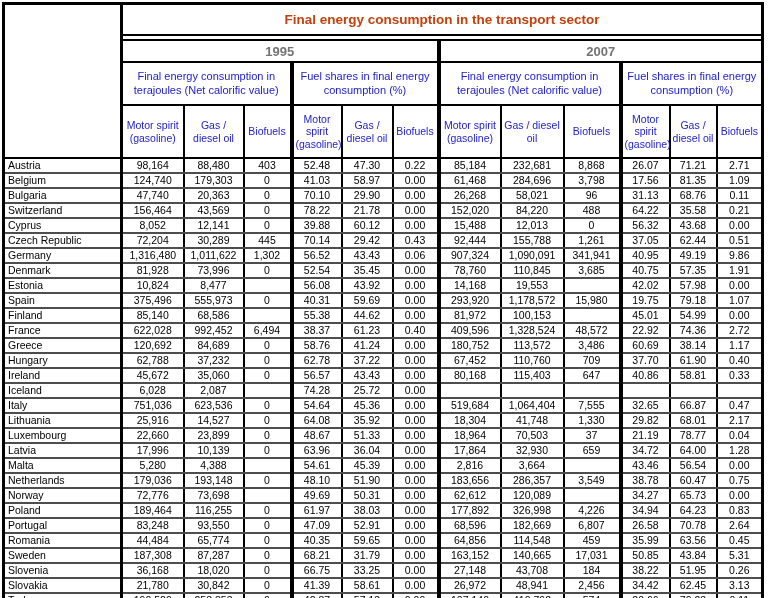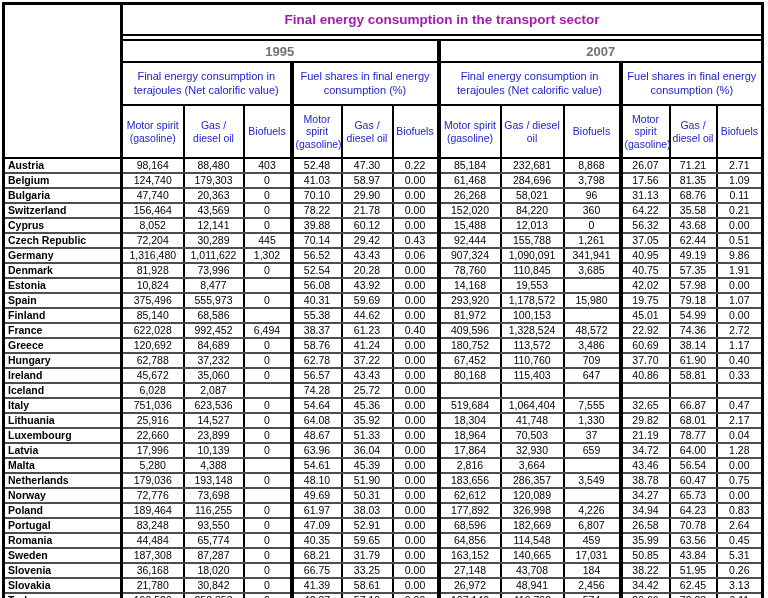--- a/index.html
+++ b/index.html
@@ -23,21 +23,21 @@
 
   
   thead th, thead td {
     border: 2px solid #000;
     background: #fff;
     padding: 0 2px;
     vertical-align: middle;
     text-align: center;
   }
   th.corner { border-right: 3px solid #000; }
-  th.title  { font-size: 13.5px; font-weight: bold; height: 29px; color:#a21caf; }
+  th.title  { font-size: 13.5px; font-weight: bold; height: 29px; color:#c2410c; }
   td.gap    { height: 3px; padding: 0; }
   th.year   { font-size: 13px; font-weight: bold; height: 20px; color:#737373; }
   th.sub    { font-size: 11px; font-weight: normal; color: #2222CC; height: 41px; line-height: 1.25; }
   th.colh   { font-size: 10.5px; font-weight: normal; color: #2222CC; height: 51px; line-height: 1.2; }
 
   
   .thickL { border-left: 4px solid #000 !important; }
   .cstart { border-left: 3px solid #000 !important; }
 
   
@@ -48,21 +48,21 @@
     border-bottom: 2px solid #4d4d4d;
     height: 13px;
     padding: 0;
     font-size: 10.5px;
     line-height: 1;
     white-space: nowrap;
     overflow: hidden;
   }
   tbody th.country {
     text-align: left;
-    font-weight: bold;
+    font-weight: normal;
     padding-left: 3px;
     color: #000;
   }
   tbody td { text-align: center; color: #000; }
 </style>
 </head>
 <body>
 
 <div class="page">
   <table>
@@ -163,21 +163,21 @@
         <tr>
     <th class="country">Switzerland</th>
     <td class="cstart">156,464</td>
     <td>43,569</td>
     <td>0</td>
     <td class="thickL">78.22</td>
     <td>21.78</td>
     <td>0.00</td>
     <td class="thickL">152,020</td>
     <td>84,220</td>
-    <td>360</td>
+    <td>488</td>
     <td class="thickL">64.22</td>
     <td>35.58</td>
     <td>0.21</td>
   </tr>
         <tr>
     <th class="country">Cyprus</th>
     <td class="cstart">8,052</td>
     <td>12,141</td>
     <td>0</td>
     <td class="thickL">39.88</td>
@@ -219,21 +219,21 @@
     <td class="thickL">40.95</td>
     <td>49.19</td>
     <td>9.86</td>
   </tr>
         <tr>
     <th class="country">Denmark</th>
     <td class="cstart">81,928</td>
     <td>73,996</td>
     <td>0</td>
     <td class="thickL">52.54</td>
-    <td>20.28</td>
+    <td>35.45</td>
     <td>0.00</td>
     <td class="thickL">78,760</td>
     <td>110,845</td>
     <td>3,685</td>
     <td class="thickL">40.75</td>
     <td>57.35</td>
     <td>1.91</td>
   </tr>
         <tr>
     <th class="country">Estonia</th>

